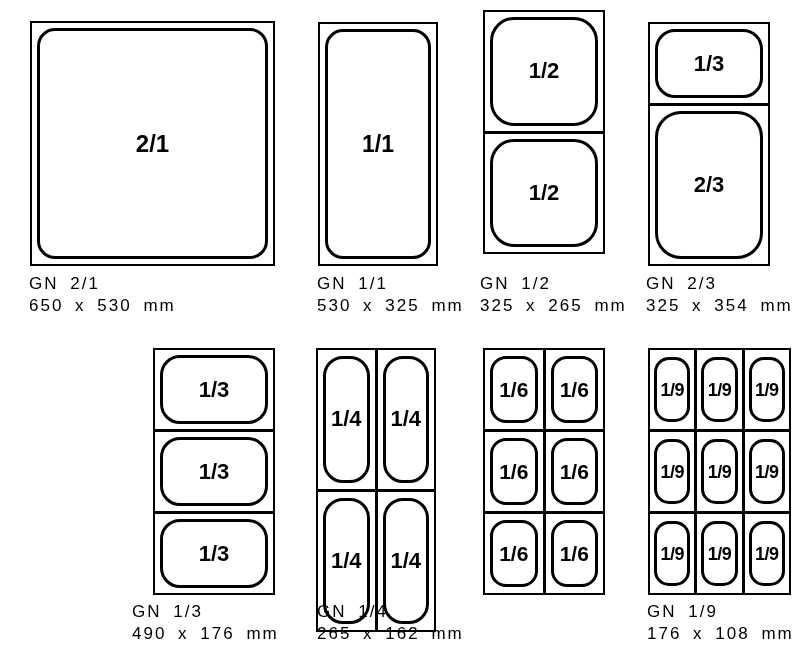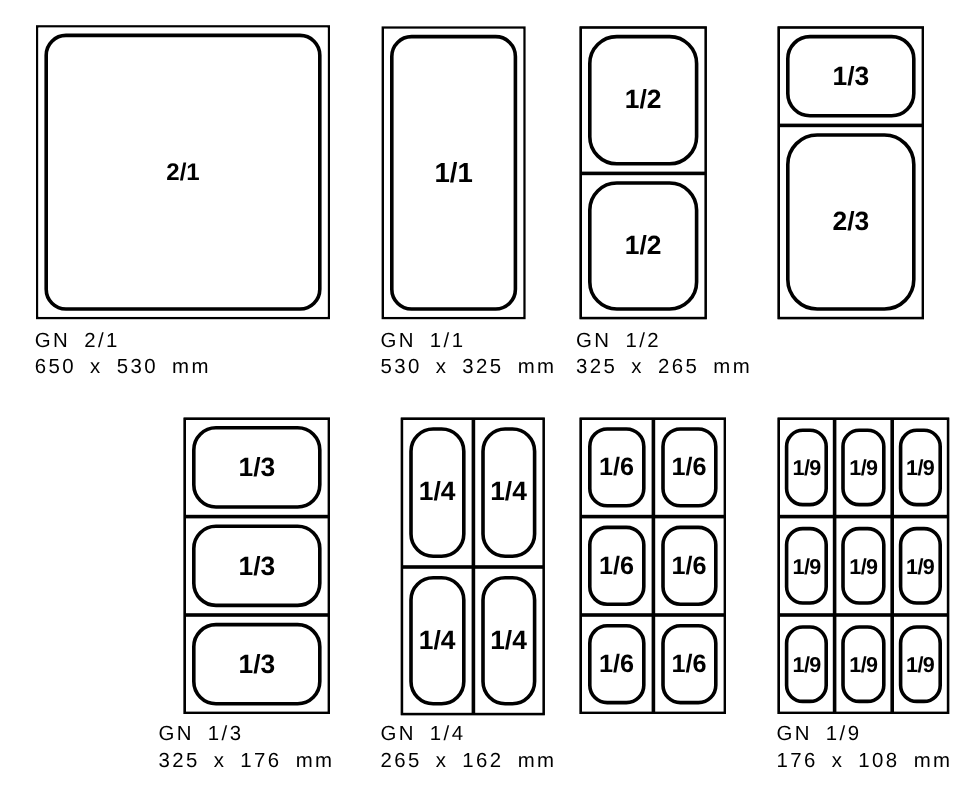--- a/index.html
+++ b/index.html
@@ -32,37 +32,37 @@
 
   .caption {
     position:absolute;
     font-weight:normal; font-size:17px; line-height:22px;
     letter-spacing:2px; word-spacing:5px; white-space:nowrap;
   }
 
   
   #pan1 { left:30px;  top:21px;  width:245px; height:245px; }
   #pan1 .tray { border-radius:18px; }
-  #pan1 .frac { font-size:20px; }
+  #pan1 .frac { font-size:24px; }
 
   #pan2 { left:318px; top:22px;  width:120px; height:244px; }
   #pan2 .tray { border-radius:18px; }
   #pan2 .frac { font-size:23px; }
 
-  #pan3 { left:483px; top:22px;  width:106px; height:244px; grid-template-rows:1fr 1fr; }
+  #pan3 { left:483px; top:10px;  width:122px; height:244px; grid-template-rows:1fr 1fr; }
   #pan3 .tray { border-radius:24px; }
 
   #pan4 { left:648px; top:22px;  width:122px; height:244px; grid-template-rows:1fr 2fr; }
   #pan4 .cell-a .tray { border-radius:20px; }
   #pan4 .cell-b .tray { border-radius:26px; }
 
   #pan5 { left:153px; top:348px; width:122px; height:247px; grid-template-rows:repeat(3,1fr); }
   #pan5 .tray { border-radius:20px; }
 
-  #pan6 { left:334px; top:348px; width:120px; height:248px;
+  #pan6 { left:316px; top:348px; width:120px; height:284px;
           grid-template-columns:1fr 1fr; grid-template-rows:1fr 1fr; }
   #pan6 .cell { padding:6px 5px; }
   #pan6 .tray { border-radius:20px; }
 
   #pan7 { left:483px; top:348px; width:122px; height:247px;
           grid-template-columns:1fr 1fr; grid-template-rows:repeat(3,1fr); }
   #pan7 .cell { padding:6px 5px; }
   #pan7 .tray { border-radius:16px; }
   #pan7 .frac { font-size:21px; }
 
@@ -133,41 +133,45 @@
       <div class="tray">
         <span class="frac">1/3</span>
       </div>
     </div>
     <div class="cell cell-b">
       <div class="tray">
         <span class="frac">2/3</span>
       </div>
     </div>
   </div>
+  <div class="caption" id="cap4">
+    <div>GN 2/3</div>
+    <div>325 x 354 mm</div>
+  </div>
 
   <div class="pan" id="pan5">
     <div class="cell">
       <div class="tray">
         <span class="frac">1/3</span>
       </div>
     </div>
     <div class="cell">
       <div class="tray">
         <span class="frac">1/3</span>
       </div>
     </div>
     <div class="cell">
       <div class="tray">
         <span class="frac">1/3</span>
       </div>
     </div>
   </div>
   <div class="caption" id="cap5">
     <div>GN 1/3</div>
-    <div>325 x 176 mm</div>
+    <div>490 x 176 mm</div>
   </div>
 
   <div class="pan" id="pan6">
     <div class="cell">
       <div class="tray">
         <span class="frac">1/4</span>
       </div>
     </div>
     <div class="cell">
       <div class="tray">

